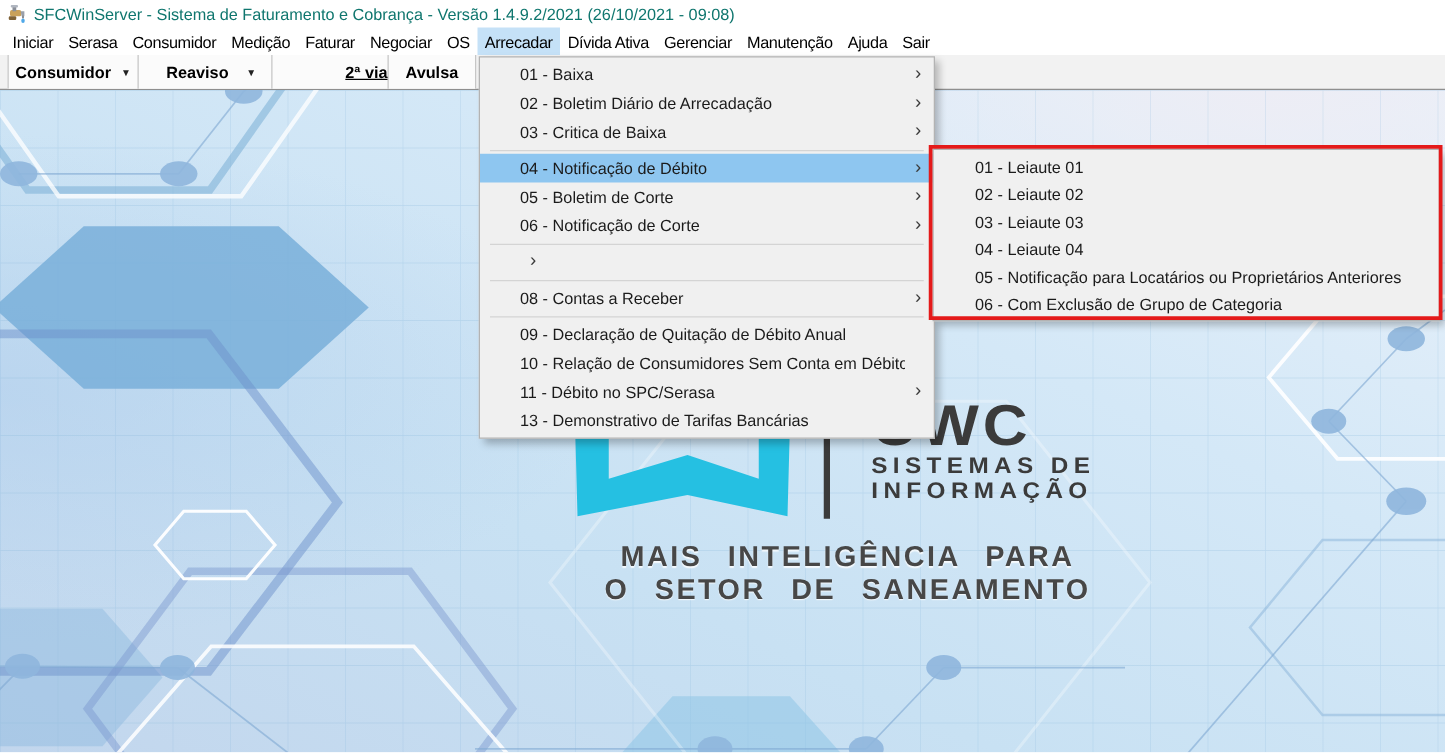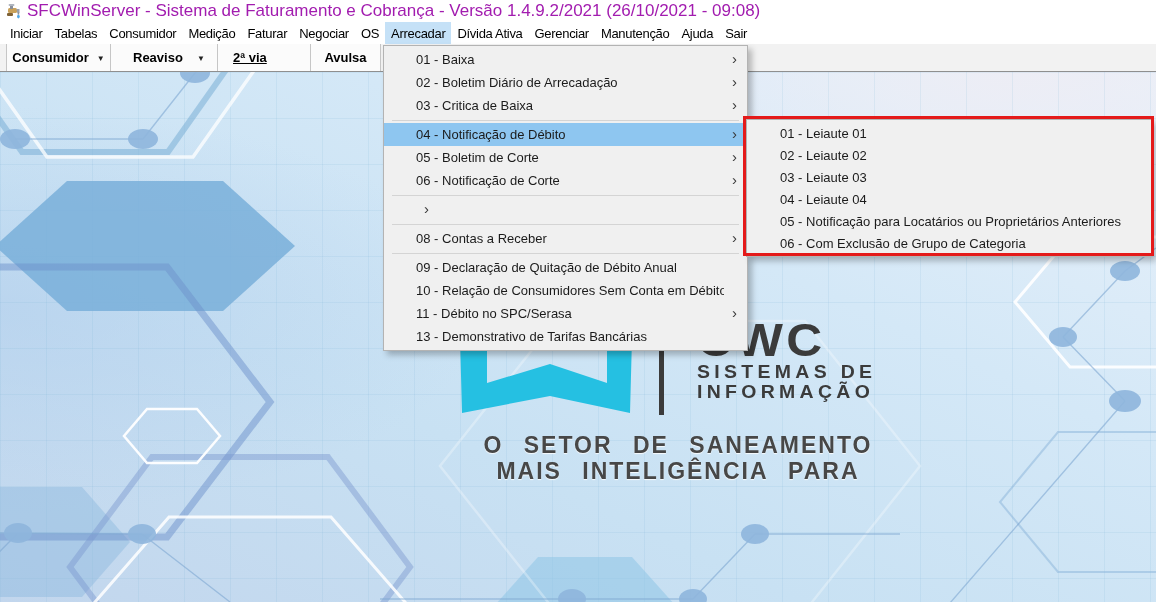--- a/index.html
+++ b/index.html
@@ -4,40 +4,40 @@
 <style>
   * { margin:0; padding:0; box-sizing:border-box; }
   html,body { width:1156px; height:602px; overflow:hidden; }
   body { font-family:"Liberation Sans","DejaVu Sans",sans-serif; background:#fff; }
   #app { position:relative; width:1156px; height:602px; overflow:hidden; background:#fff; }
 
   
   .titlebar { position:absolute; left:0; top:0; width:1156px; height:22px; background:#ffffff;
               display:flex; align-items:center; }
   .titlebar .app-icon { width:16px; height:16px; margin:0 6px 0 5px; flex:0 0 auto; }
-  .titlebar .title-text { font-size:17px; color:#a21caf; white-space:nowrap; }
+  .titlebar .title-text { font-size:13px; color:#0f766e; white-space:nowrap; }
 
   
   .menubar { position:absolute; left:0; top:22px; width:1156px; height:22px; background:#ffffff;
              display:flex; align-items:stretch; padding-left:4px; }
   .mb-item { font-size:13px; letter-spacing:-0.3px; color:#000000; padding:0 6px; display:flex;
              align-items:center; white-space:nowrap; cursor:default; }
   .mb-item.active { background:#c5e1f7; }
 
   
   .toolbar { position:absolute; left:0; top:44px; width:1156px; height:28px; background:#f2f2f2;
              border-bottom:1px solid #8f8f8f; }
   .toolbar-buttons { position:absolute; left:6px; top:0; height:27px; display:flex;
                      border-left:1px solid #c6c6c6; background:#fbfbfb; }
   .tb-btn { height:27px; border-right:1px solid #c6c6c6; display:flex; align-items:center;
             justify-content:center; gap:8px; font-size:13px; font-weight:bold; color:#000;
             cursor:default; }
   .tb-btn:nth-of-type(1){ width:104px; }
   .tb-btn:nth-of-type(2){ width:107px; justify-content:space-between; padding:0 12px 0 22px; }
-  .tb-btn:nth-of-type(3){ width:93px;  justify-content:flex-start; padding-left:15px;text-decoration:underline; }
+  .tb-btn:nth-of-type(3){ width:93px;  justify-content:flex-end; padding-left:15px;text-decoration:underline; }
   .tb-btn:nth-of-type(4){ width:70px; }
   .dd-arrow { font-size:8px; color:#222; display:none; transform:translateY(1px); }
   .tb-btn.has-dd .dd-arrow { display:inline-block; }
 
   
   .content { position:absolute; left:0; top:72px; width:1156px; height:530px; overflow:hidden;
     background:
       radial-gradient(ellipse 55% 45% at 88% 0%, #ededf5 0%, rgba(237,237,245,0) 60%),
       radial-gradient(ellipse 60% 55% at 0% 45%, rgba(176,205,236,.55) 0%, rgba(176,205,236,0) 70%),
       linear-gradient(205deg, #e9f1fa 0%, #d4e8f7 35%, #c8e1f3 65%, #c2d6ed 100%);
@@ -93,21 +93,21 @@
       <ellipse cx="13.4" cy="13.6" rx="1.4" ry="1.8" fill="#4fa8e8"></ellipse>
       <rect x="2" y="10" width="6" height="3" rx="1" fill="#7f6236"></rect>
     </svg>
     <span class="title-text">SFCWinServer - Sistema de Faturamento e Cobrança - Versão 1.4.9.2/2021 (26/10/2021 - 09:08)</span>
   </div>
 
   <div class="menubar">
 
       <div class="mb-item">Iniciar</div>
 
-      <div class="mb-item">Tabelas</div>
+      <div class="mb-item">Serasa</div>
 
       <div class="mb-item">Consumidor</div>
 
       <div class="mb-item">Medição</div>
 
       <div class="mb-item">Faturar</div>
 
       <div class="mb-item">Negociar</div>
 
       <div class="mb-item">OS</div>
@@ -208,22 +208,22 @@
     <svg class="logo-w" width="172" height="77" viewBox="0 0 172 77">
       <path d="M0,0 L27,0 L27,45 L90,26 L147,45 L147,0 L172,0 L170,75 L90,58 L2,75 Z" fill="#25c0e2"></path>
     </svg>
     <div class="logo-divider"></div>
     <div class="brand-text">
       <div class="brand-cwc">CWC</div>
       <div class="brand-sub">SISTEMAS DE</div>
       <div class="brand-sub">INFORMAÇÃO</div>
     </div>
     <div class="tagline">
+      <div>MAIS INTELIGÊNCIA PARA</div>
       <div>O SETOR DE SANEAMENTO</div>
-      <div>MAIS INTELIGÊNCIA PARA</div>
     </div>
   </div>
 
   <div class="menu-popup" id="arrecadar-popup">
 
       <div class="menu-item">
         <span class="mi-label">01 - Baixa</span>
         <span class="mi-arrow show">›</span>
       </div>
 

